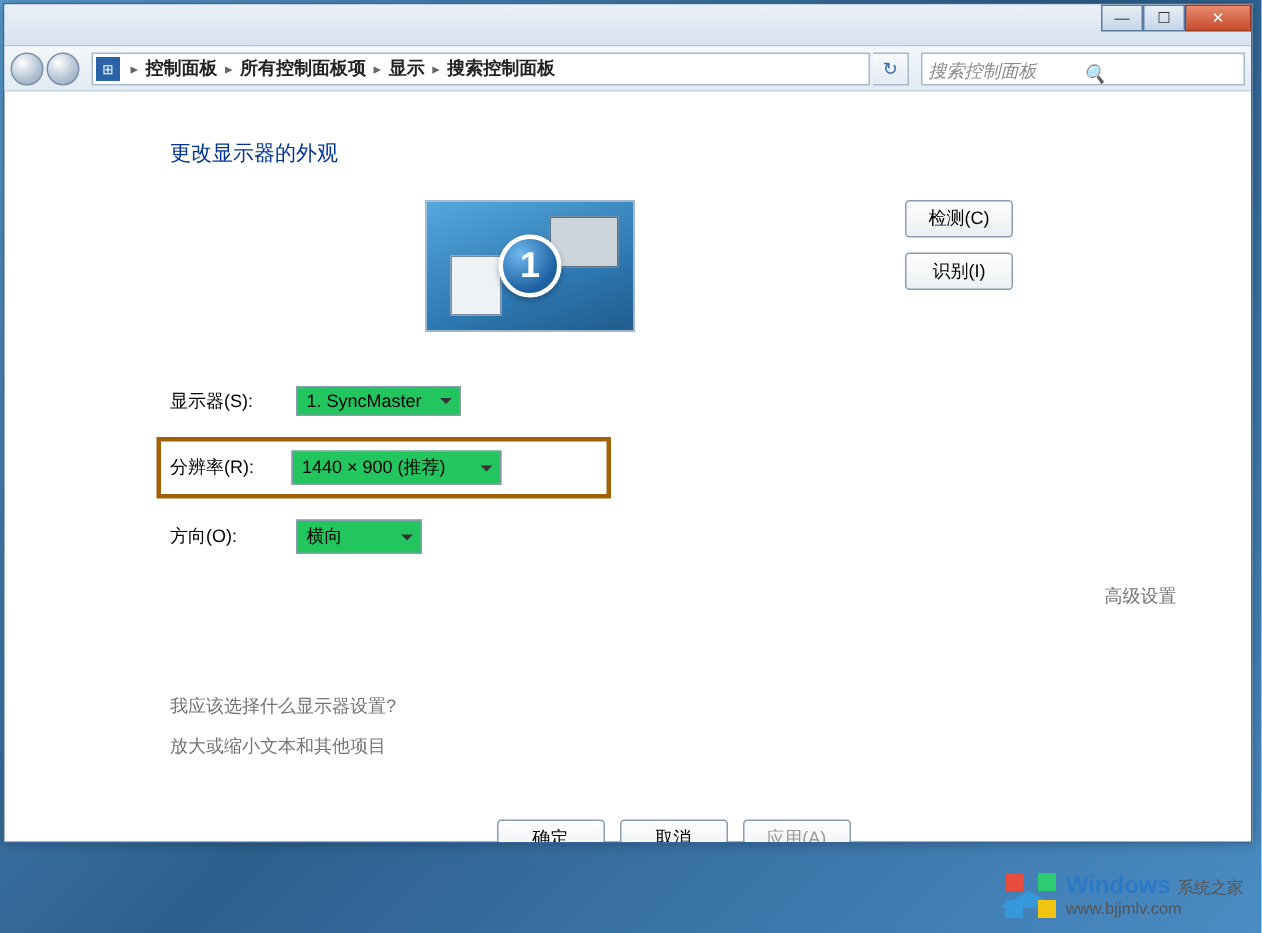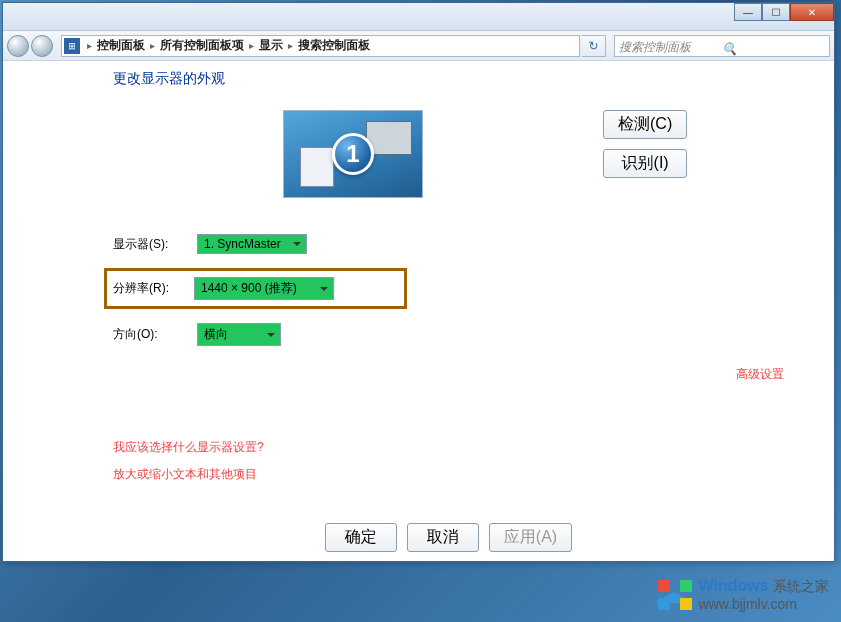--- a/index.html
+++ b/index.html
@@ -70,21 +70,21 @@
   display:flex;align-items:center;justify-content:center;color:#3b6ca0;
 }
 .searchbox {
   width: 216px; height:22px;
   border:1px solid #a6b8cc; background:#fff;
   margin-left:6px; display:flex; align-items:flex-end;
   padding:0 4px; color:#888;
 }
 .searchbox span { flex:1; font-style: italic; }
 .content {
-  padding: 9px 46px 16px 110px;
+  padding: 32px 46px 16px 110px;
   height: calc(100% - 58px);
   overflow:auto;
   position:relative;
 }
 .heading { color:#003399; font-size:14px; margin-bottom:22px; }
 .monitorzone {
   display:flex; gap: 180px; align-items:flex-start; margin-bottom:36px;
 }
 .monitorpreview {
   width:140px; height:88px;
@@ -109,21 +109,21 @@
   color:#fff;font-size:24px;font-weight:bold;
   display:flex;align-items:center;justify-content:center;
   box-shadow:0 2px 4px rgba(0,0,0,.3);
   z-index:2;
 }
 .sidebtns { display:flex;flex-direction:column;gap:10px; }
 .w7btn {
   min-width:72px; padding:3px 14px;
   background:linear-gradient(#fdfdfd,#ecf0f4);
   border:1px solid #8a9cb0; border-radius:3px;
-  font-size:16px; text-align:center; cursor:pointer;
+  font-size:12px; text-align:center; cursor:pointer;
 }
 .w7btn.disabled { color:#999; }
 .formrow { display:flex; align-items:center; margin-bottom:14px; }
 .formlabel { width:84px; }
 .dropdown {
   border:1px solid #8a9cb0; background:#22c55e;
   padding:2px 18px 2px 6px; position:relative;
   min-width:84px; display:inline-block;
 }
 .dropdown::after {
@@ -132,21 +132,21 @@
   transform:translateY(-2px);
 }
 .highlight {
   border:3px solid #a16207;
   padding:6px 70px 6px 6px;
   display:inline-flex; align-items:center;
   margin-left:-9px; margin-bottom:14px;
 }
 .highlight .formlabel { width:81px; }
 .linkrow { margin-top:56px; }
-.linkrow a, .advlink { color:#ef4444; text-decoration:none; display:block; margin-bottom:10px; cursor:pointer;}
+.linkrow a, .advlink { color:#737373; text-decoration:none; display:block; margin-bottom:10px; cursor:pointer;}
 .advlink { text-align:right; margin-top:20px; margin-right:4px;}
 .dlgbtns {
   display:flex; gap:10px; justify-content:center;
   margin-top:40px; padding-right:4px;
 }
 .watermark {
   position:absolute; right:12px; bottom:10px;
   display:flex; align-items:center; gap:6px;
   color:#2a7ac7; font-size:16px;
 }
@@ -156,21 +156,21 @@
 .wmicon .sq { position:absolute;width:12px;height:12px;}
 .sq.r{background:#e74c3c;left:0;top:0;}
 .sq.g{background:#2ecc71;right:0;top:0;}
 .sq.b{background:#3498db;left:0;bottom:0;}
 .sq.y{background:#f1c40f;right:0;bottom:0;}
 .wmhouse{
   position:absolute;left:-4px;top:-8px;width:0;height:0;
   border:20px solid transparent;border-bottom-color:#3498db;
   transform:scaleY(.55);
 }
-.subtext{font-size:14px;color:#555;}
+.subtext{font-size:11px;color:#555;}
 </style>
 </head>
 <body>
 
 <div class="window">
   <div class="titlebar">
     <div class="winbtns">
       <div class="winbtn">—</div>
       <div class="winbtn">☐</div>
       <div class="winbtn close">✕</div>

